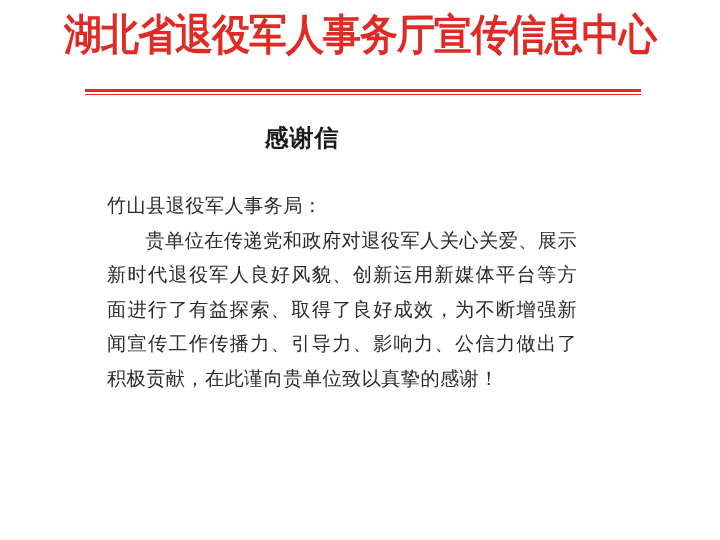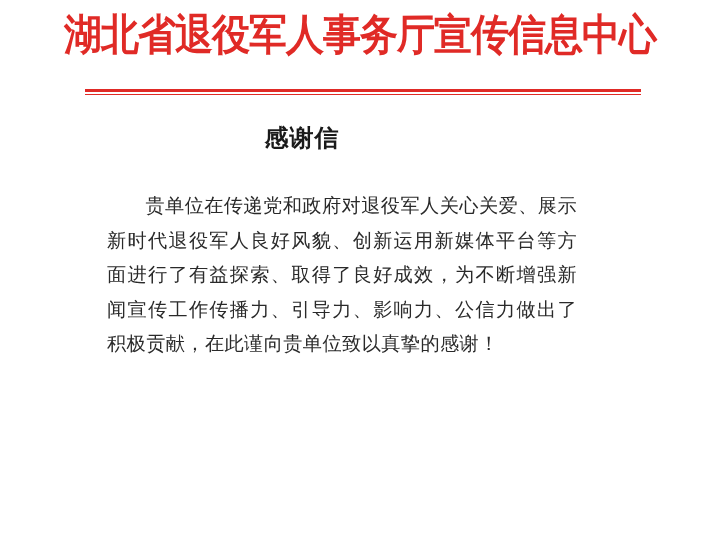--- a/index.html
+++ b/index.html
@@ -35,14 +35,15 @@
 
 <div>
   <div class="letterhead">湖北省退役军人事务厅宣传信息中心</div>
   <div class="rule r1"></div>
   <div class="rule r2"></div>
 </div>
 
 <div class="title">感谢信</div>
 
 <div class="body">
+  <p>竹山县退役军人事务局：</p>
   <p class="indent">贵单位在传递党和政府对退役军人关心关爱、展示新时代退役军人良好风貌、创新运用新媒体平台等方面进行了有益探索、取得了良好成效，为不断增强新闻宣传工作传播力、引导力、影响力、公信力做出了积极贡献，在此谨向贵单位致以真挚的感谢！</p>
 </div>
 
 </body></html>

